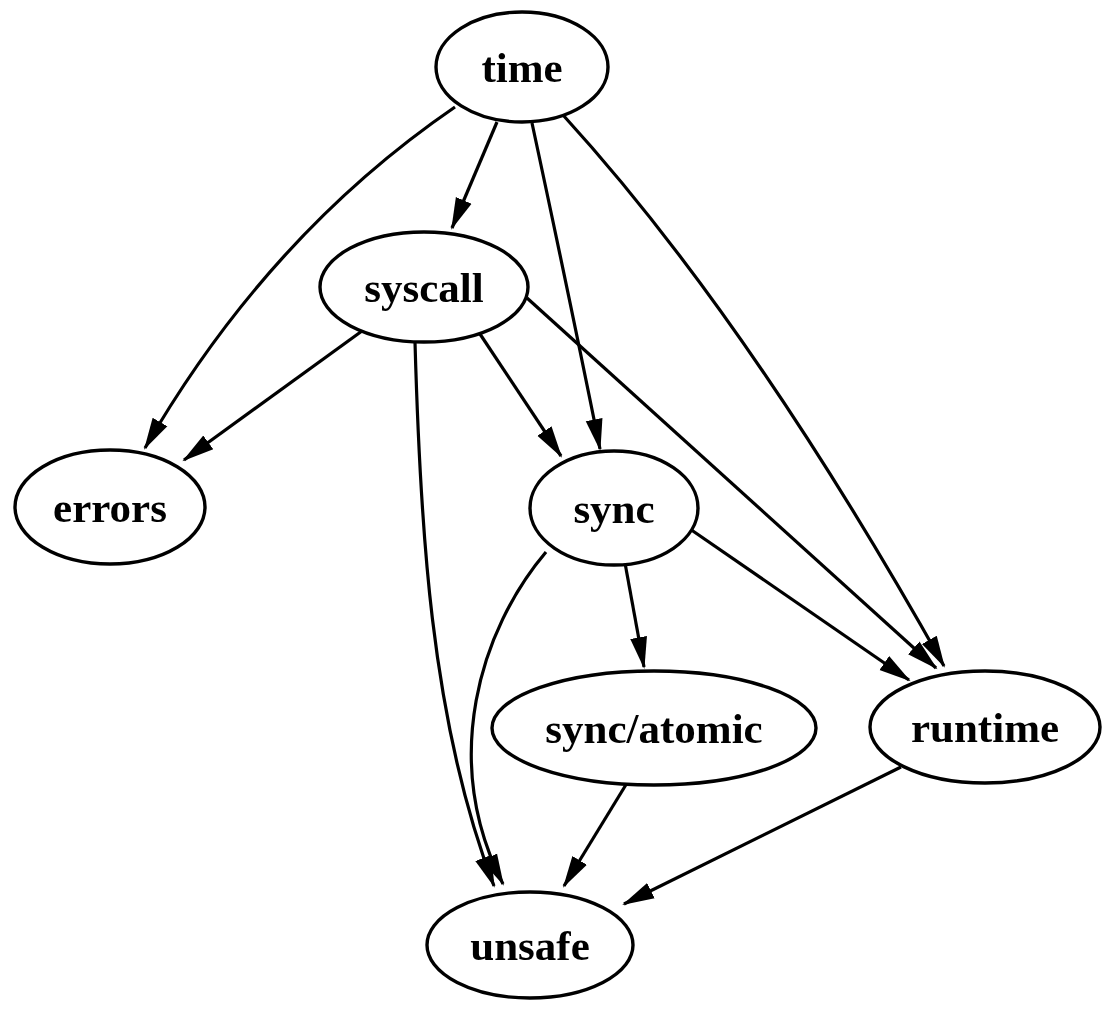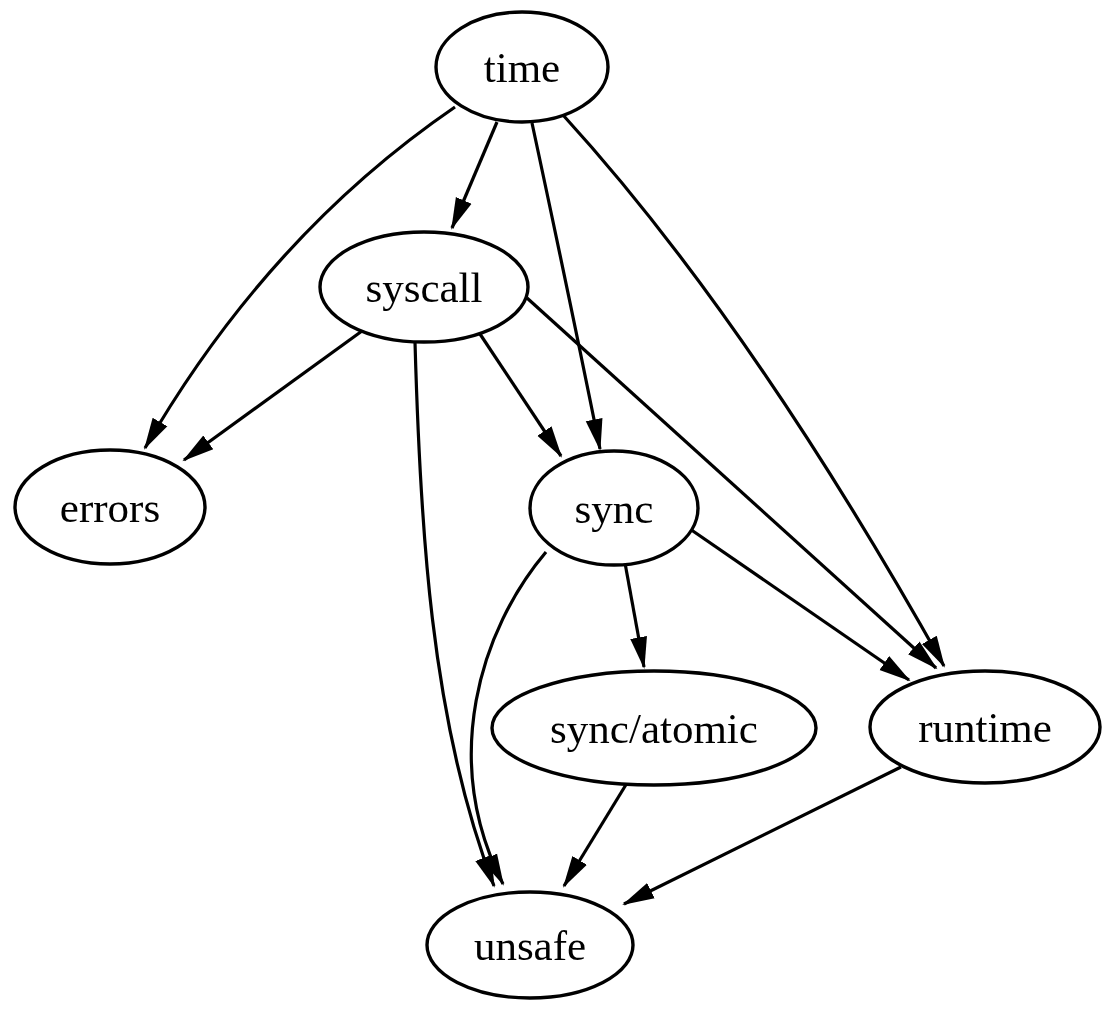--- a/index.html
+++ b/index.html
@@ -5,20 +5,21 @@
   html, body {
     margin: 0;
     padding: 0;
     background: #ffffff;
   }
   .canvas-wrap {
     width: 1114px;
     height: 1014px;
     background: #ffffff;
     overflow: hidden;
+    font-weight: bold;
   }
   svg {
     display: block;
     width: 1114px;
     height: 1014px;
   }
   .edge {
     fill: none;
     stroke: #000000;
     stroke-width: 3.2px;

